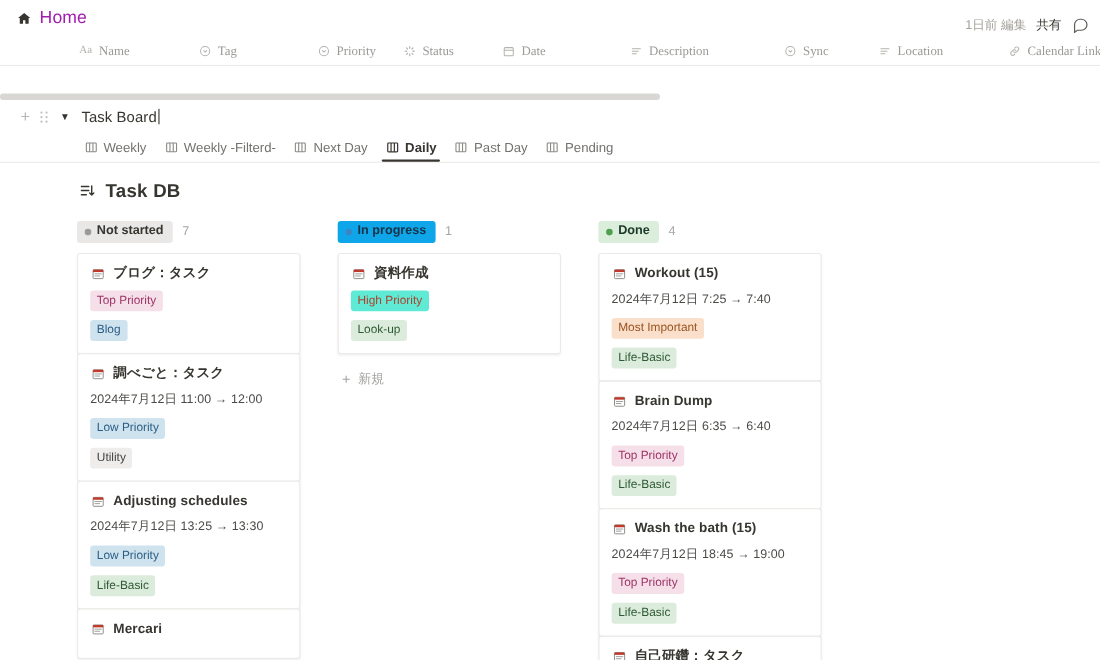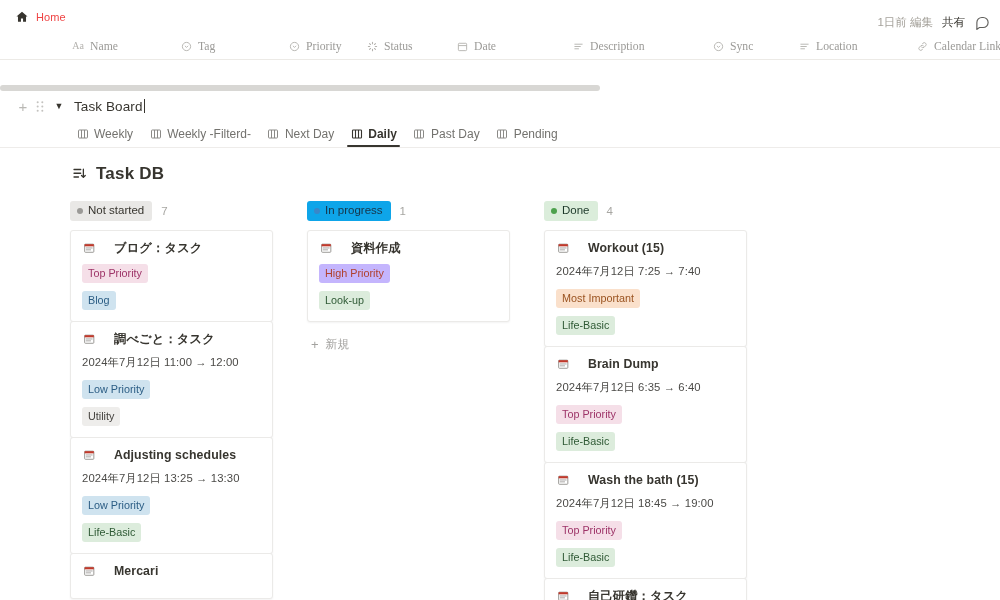--- a/index.html
+++ b/index.html
@@ -38,22 +38,22 @@
   }
   .home-icon {
     display: inline-flex;
     align-items: center;
     justify-content: center;
     width: 15px;
     height: 15px;
     color: #37352f;
   }
   .breadcrumb-label {
-    font-size: 11px;
-    color: #ef4444;
+    font-size: 16px;
+    color: #a21caf;
     letter-spacing: .1px;
   }
   .topbar-right {
     display: flex;
     align-items: center;
     gap: 9px;
     padding-right: 2px;
     margin-top: 12px;
   }
   .edited-label {
@@ -279,21 +279,21 @@
     align-items: center;
     gap: 9px;
     height: 22px;
     margin-bottom: 8px;
   }
   .col-chip {
     display: inline-flex;
     align-items: center;
     gap: 5px;
     font-size: 11.5px;
-    font-weight: 400;
+    font-weight: 700;
     line-height: 1;
     padding: 4px 8px 4px 7px;
     border-radius: 3px;
     white-space: nowrap;
   }
   .chip-dot {
     width: 6px;
     height: 6px;
     border-radius: 50%;
     display: inline-block;
@@ -308,22 +308,22 @@
   .card {
     background: #ffffff;
     border: 1px solid #ebeae8;
     border-radius: 3px;
     padding: 10px 11px 11px 11px;
     box-shadow: 0 1px 2px rgba(15,15,15,.05);
     margin-bottom: -1px;
   }
   .card-title-row {
     display: flex;
-    align-items: center;
-    gap: 18px;
+    align-items: flex-end;
+    gap: 7px;
     margin-bottom: 8px;
   }
   .card-ico {
     width: 14px;
     height: 14px;
     flex: 0 0 14px;
     display: inline-flex;
     align-items: center;
     justify-content: center;
   }
@@ -648,21 +648,21 @@
               <span class="card-ico">
                 <svg width="13" height="13" viewBox="0 0 24 24">
                     <rect x="3" y="4" width="17" height="15" rx="1.5" fill="#fff" stroke="#8d8b88" stroke-width="1.6"></rect>
                     <rect x="3" y="4" width="17" height="4" fill="#c0392b"></rect>
                     <path d="M6 11h11M6 14.5h8" stroke="#8d8b88" stroke-width="1.4" stroke-linecap="round"></path>
                   </svg>
               </span>
               <span class="card-title">資料作成</span>
             </div>
             <div class="card-tags">
-              <span class="tag" style="background:#c4b5fd;color:#b0402c;">High Priority</span>
+              <span class="tag" style="background:#5eead4;color:#b0402c;">High Priority</span>
               <span class="tag" style="background:#dcecdc;color:#2f5a35;">Look-up</span>
             </div>
           </div>
         </div>
         <div class="new-btn">
           <span class="new-plus">+</span>
           <span>新規</span>
         </div>
       </div>
 

